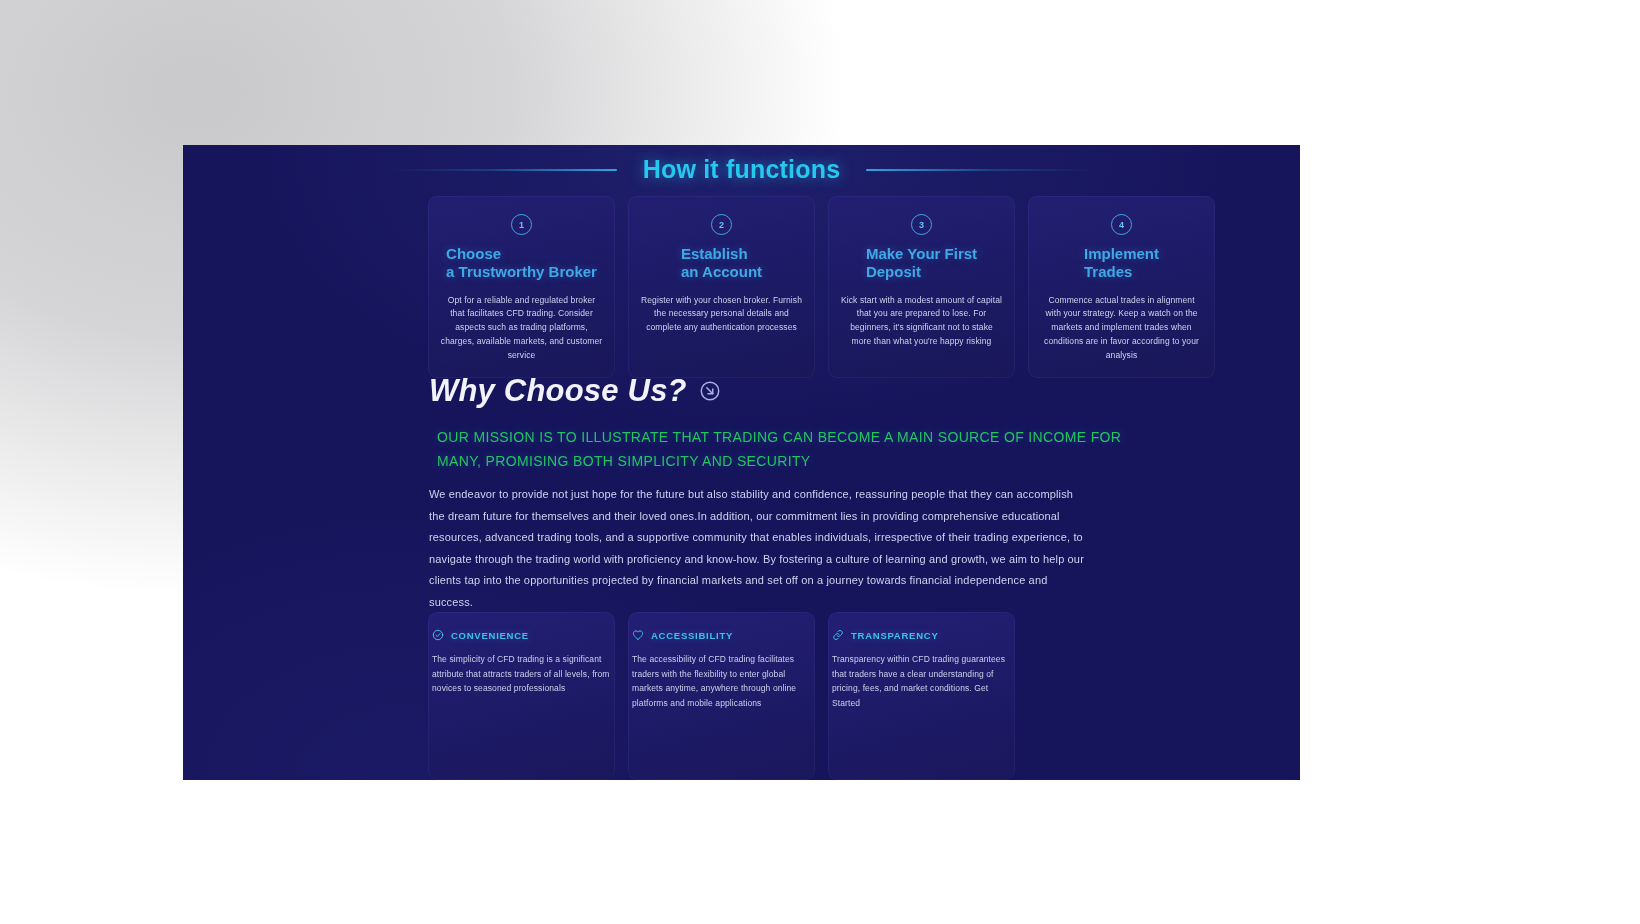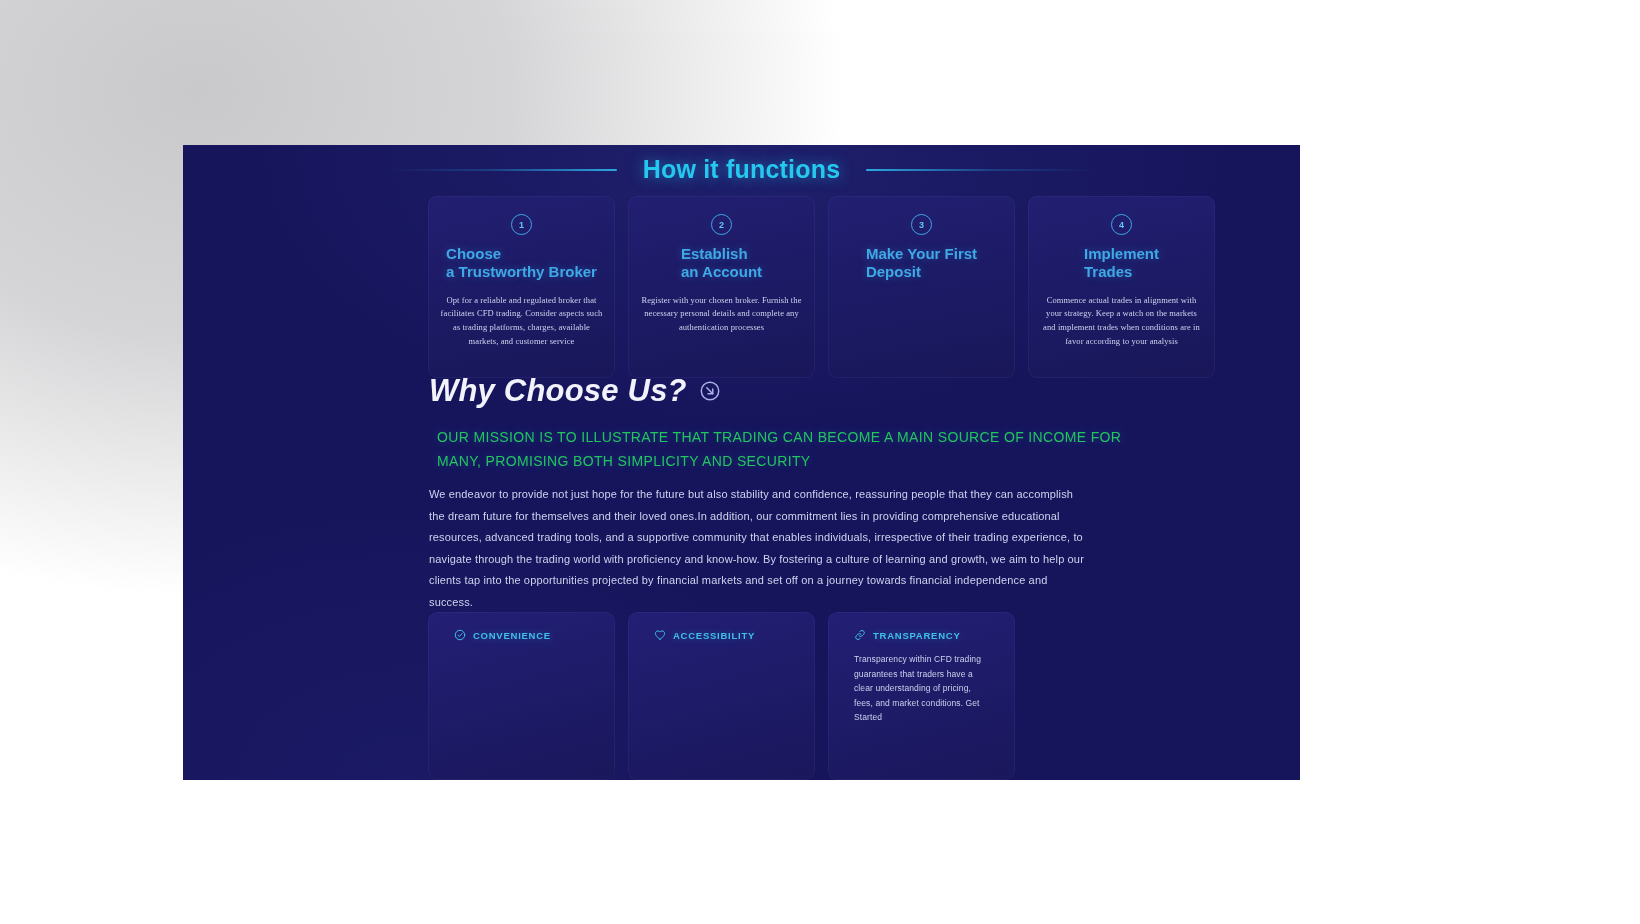--- a/index.html
+++ b/index.html
@@ -68,21 +68,21 @@
     margin-bottom:10px;
   }
   .step-title {
     font-size:15px; font-weight:bold; line-height:1.22;
     color:#3fa9e6; text-align:left;
     text-shadow:0 0 9px rgba(60,170,235,.35);
     margin-bottom:12px;
   }
   .step-body {
     font-size:8.5px; line-height:1.62; color:#cfd3ef;
-    text-align:center; letter-spacing:.1px;font-family:Liberation Serif, serif;
+    text-align:center; letter-spacing:.1px;
   }
 
   
   .why-row {
     position:absolute; left:246px; top:228px;
     display:flex; align-items:center; gap:12px;
   }
   .why-title {
     font-size:31px; font-weight:bold; color:#f2f2fb;
     letter-spacing:.2px;
@@ -104,21 +104,21 @@
   }
 
   
   .features {
     position:absolute; left:245px; top:467px;
     display:flex; gap:13px;
   }
   .feat-card {
     width:187px; height:168px;
     border-radius:9px;
-    padding:17px 26px;
+    padding:17px 4px;
     background:linear-gradient(165deg, #231f75 0%, #1e1b68 50%, #1a175c 100%);
     background-color:#1e1b68;
     box-shadow:inset 0 0 0 1px rgba(80,80,170,.16);
   }
   .feat-head {
     display:flex; align-items:center; gap:7px;
     margin-bottom:11px;
   }
   .feat-ico { width:12px; height:12px; display:block; flex:none; }
   .feat-title {
@@ -162,20 +162,21 @@
       </div>
       <div class="step-body">Register with your chosen broker. Furnish the necessary personal details and complete any authentication processes</div>
     </div>
 
     <div class="step-card">
       <div class="step-badge">3</div>
       <div class="step-title">
         <span>Make Your First</span><br>
         <span>Deposit</span>
       </div>
+      <div class="step-body">Kick start with a modest amount of capital that you are prepared to lose. For beginners, it's significant not to stake more than what you're happy risking</div>
     </div>
 
     <div class="step-card">
       <div class="step-badge">4</div>
       <div class="step-title">
         <span>Implement</span><br>
         <span>Trades</span>
       </div>
       <div class="step-body">Commence actual trades in alignment with your strategy. Keep a watch on the markets and implement trades when conditions are in favor according to your analysis</div>
     </div>
@@ -201,32 +202,34 @@
     <div class="feat-card">
       <div class="feat-head">
         <span>
           <svg class="feat-ico" viewBox="0 0 24 24" fill="none" stroke="#3ec0ea" stroke-width="2" stroke-linecap="round" stroke-linejoin="round">
             <circle cx="12" cy="12" r="9.5"></circle>
             <path d="M7.8 12.3 L10.6 15 L16.2 9"></path>
           </svg>
         </span>
         <span class="feat-title">CONVENIENCE</span>
       </div>
+      <div class="feat-body">The simplicity of CFD trading is a significant attribute that attracts traders of all levels, from novices to seasoned professionals</div>
     </div>
 
 
     <div class="feat-card">
       <div class="feat-head">
         <span>
           <svg class="feat-ico" viewBox="0 0 24 24" fill="none" stroke="#3ec0ea" stroke-width="2" stroke-linecap="round" stroke-linejoin="round">
             <path d="M12 20.5 C12 20.5 2.8 14.8 2.8 8.9 C2.8 6 5.1 3.8 7.9 3.8 C9.7 3.8 11.2 4.8 12 6.2 C12.8 4.8 14.3 3.8 16.1 3.8 C18.9 3.8 21.2 6 21.2 8.9 C21.2 14.8 12 20.5 12 20.5 Z"></path>
           </svg>
         </span>
         <span class="feat-title">ACCESSIBILITY</span>
       </div>
+      <div class="feat-body">The accessibility of CFD trading facilitates traders with the flexibility to enter global markets anytime, anywhere through online platforms and mobile applications</div>
     </div>
 
     <div class="feat-card">
       <div class="feat-head">
         <span>
           <svg class="feat-ico" viewBox="0 0 24 24" fill="none" stroke="#3ec0ea" stroke-width="2" stroke-linecap="round" stroke-linejoin="round">
             <path d="M10 13.5 A4.5 4.5 0 0 0 16.4 13.5 L19.2 10.7 A4.5 4.5 0 0 0 12.8 4.3 L11.4 5.7"></path>
             <path d="M14 10.5 A4.5 4.5 0 0 0 7.6 10.5 L4.8 13.3 A4.5 4.5 0 0 0 11.2 19.7 L12.6 18.3"></path>
           </svg>
         </span>

